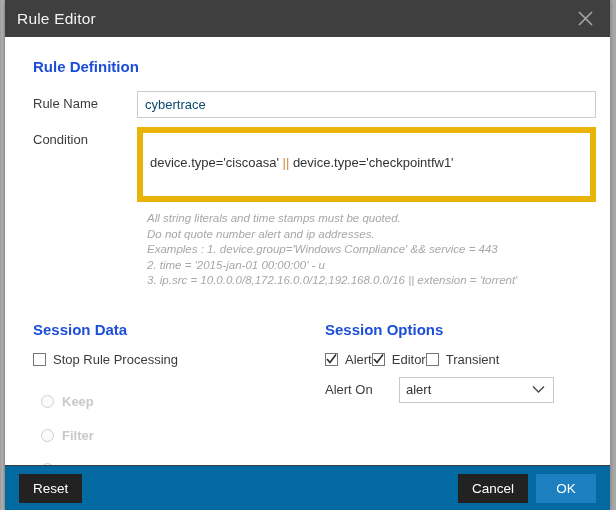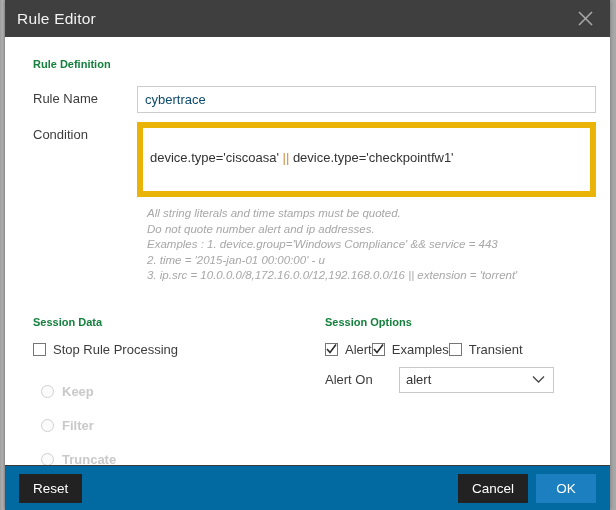--- a/index.html
+++ b/index.html
@@ -60,23 +60,23 @@
   
   #content {
     flex: 1 1 auto;
     background: #ffffff;
     padding: 16px 14px 0 14px;
     position: relative;
     overflow: hidden;
   }
 
   .section-title {
-    font-size: 11px;
+    font-size: 15px;
     font-weight: bold;
-    color: #15803d;
+    color: #1d4ed8;
     margin: 5px 0 14px 14px;
   }
   #rule-definition-title { margin-bottom: 16px; }
 
   .form-row {
     display: flex;
     align-items: flex-start;
     margin-bottom: 9px;
   }
   .form-label {
@@ -307,21 +307,21 @@
                 </svg>
               </span>
               <span>Alert</span>
             </div>
             <div id="chk-forward-wrap" class="check-row">
               <span class="cbox">
                 <svg width="11" height="11" viewBox="0 0 11 11" aria-hidden="true">
                   <polyline points="1,5 4,8.5 10,0.5" fill="none" stroke="#2c2c2c" stroke-width="1.6"></polyline>
                 </svg>
               </span>
-              <span>Examples</span>
+              <span>Editor</span>
             </div>
             <div id="chk-transient-wrap" class="check-row">
               <span class="cbox"></span>
               <span>Transient</span>
             </div>
           </div>
 
           <div id="alert-on-row">
             <div id="alert-on-label">Alert On</div>
             <div id="alert-on-select">

